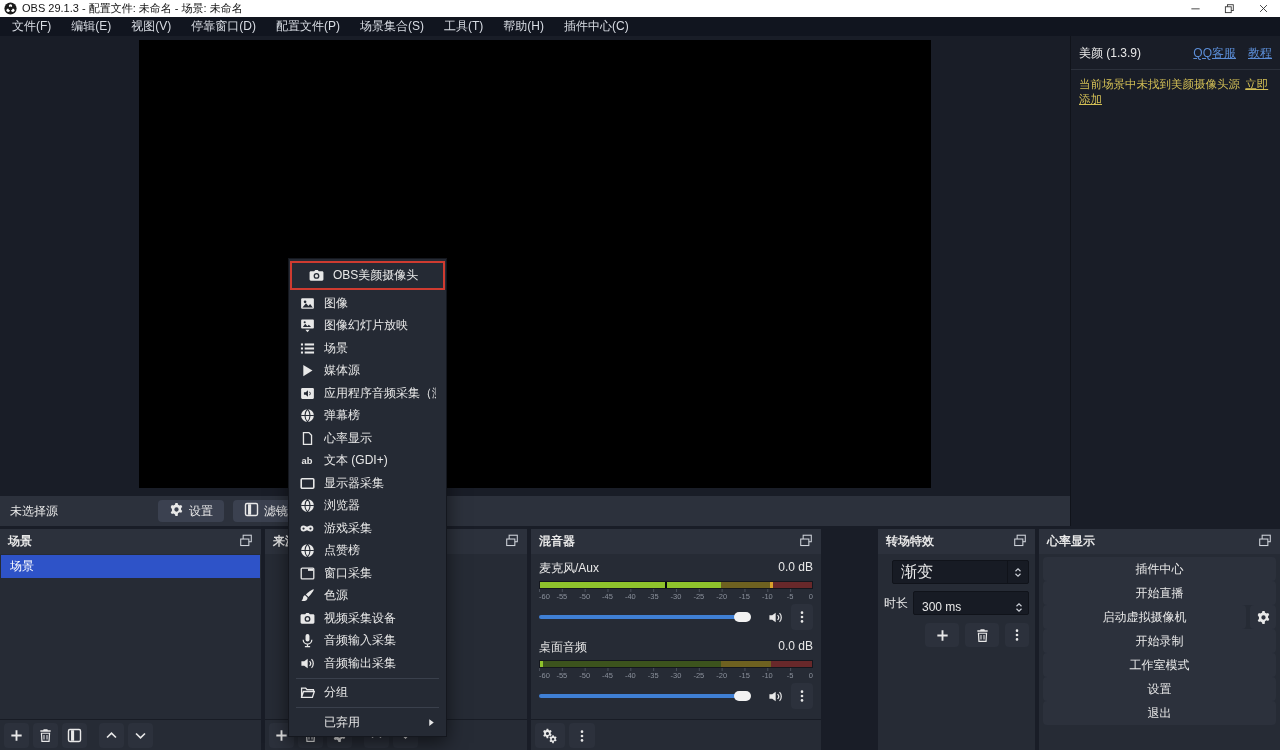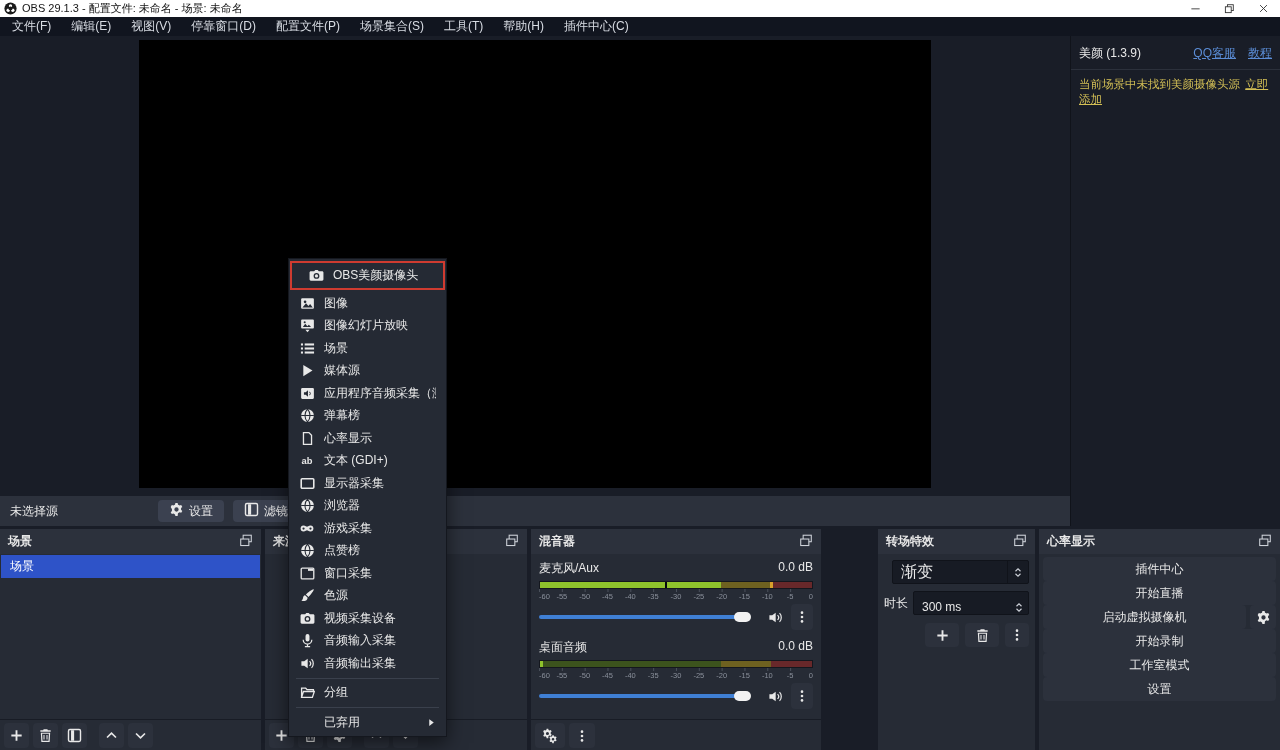--- a/index.html
+++ b/index.html
@@ -478,20 +478,23 @@
         </div>
         <div class="ctl-row">
           <div class="ctl-btn">开始录制</div>
         </div>
         <div class="ctl-row">
           <div class="ctl-btn">工作室模式</div>
         </div>
         <div class="ctl-row">
           <div class="ctl-btn">设置</div>
         </div>
+        <div class="ctl-row">
+          <div class="ctl-btn">退出</div>
+        </div>
       </div>
   </div>
 
   <div class="context-menu" id="context-menu">
       <div class="cm-item highlighted">
         <span class="mi">
           <svg width="15" height="15" viewBox="0 0 16 16">
             <path fill="#e8e8e8" d="M5.5 3.5 6.7 2h2.6l1.2 1.5H14c.8 0 1.4.6 1.4 1.4v7.2c0 .8-.6 1.4-1.4 1.4H2c-.8 0-1.4-.6-1.4-1.4V4.9c0-.8.6-1.4 1.4-1.4h3.5z"></path>
             <circle cx="8" cy="8.4" r="3.1" fill="#252a34"></circle>
             <circle cx="8" cy="8.4" r="1.7" fill="#e8e8e8"></circle>

